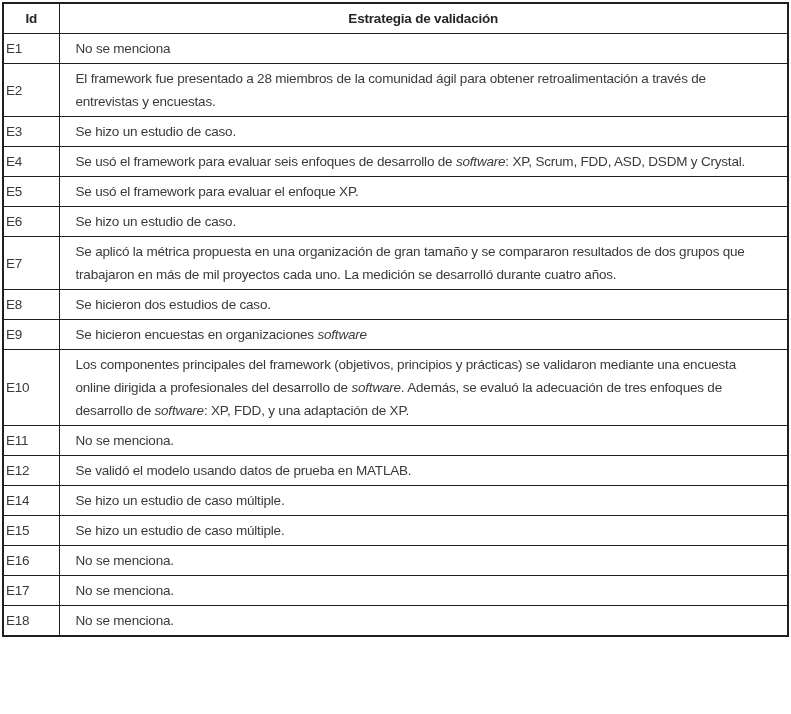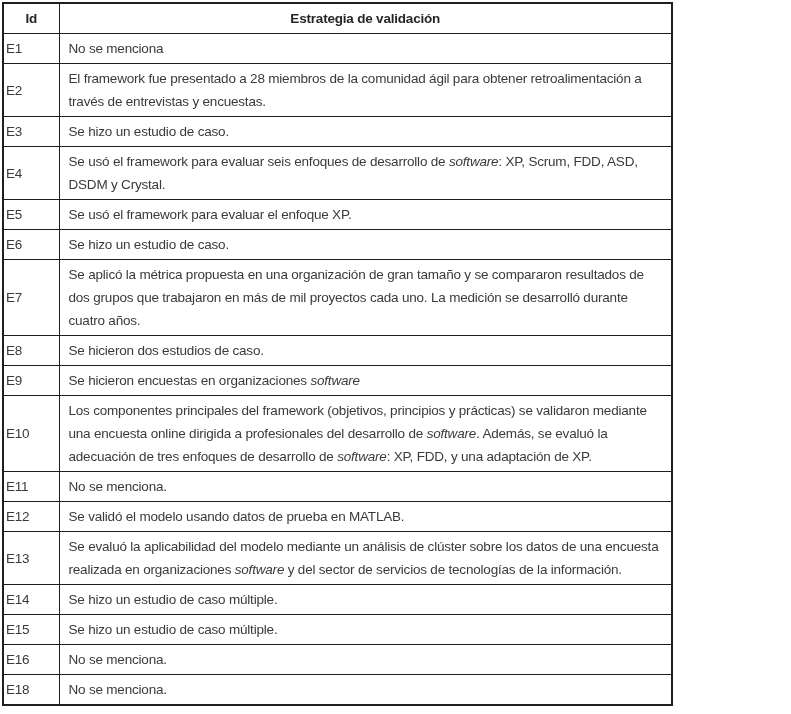--- a/index.html
+++ b/index.html
@@ -9,34 +9,34 @@
     --bg-color:#ffffff;
   }
   *{box-sizing:border-box;}
   html,body{margin:0;padding:0;background:var(--bg-color);}
   body{
     width:791px;height:714px;
     font-family:"Liberation Sans","DejaVu Sans",sans-serif;
     color:var(--text-color);
   }
   table.validation-table{
-    width:671px;
+    width:787px;
     margin:2px;
     border-collapse:collapse;
     table-layout:fixed;
     border:2px solid var(--border-color);
   }
   .validation-table th,
   .validation-table td{
     border:1px solid var(--border-color);
     font-size:13.5px;
     line-height:23px;
     letter-spacing:-0.2px;
     vertical-align:middle;
-    padding:3px 9px;
+    padding:3px 16px;
   }
   .validation-table th{
     color:var(--header-text-color);
     font-weight:bold;
     text-align:center;
     padding:3px 4px;
   }
   .validation-table col.col-id{width:56px;}
   .validation-table td.id-cell{
     padding:3px 2px;
@@ -101,33 +101,33 @@
       </tr>
       <tr>
         <td class="id-cell">E11</td>
         <td class="strategy-cell">No se menciona.</td>
       </tr>
       <tr>
         <td class="id-cell">E12</td>
         <td class="strategy-cell">Se validó el modelo usando datos de prueba en MATLAB.</td>
       </tr>
       <tr>
-        <td class="id-cell">E13</td>
-        <td class="strategy-cell">Se evaluó la aplicabilidad del modelo mediante un análisis de clúster sobre los datos de una encuesta realizada en organizaciones <i>software</i> y del sector de servicios de tecnologías de la información.</td>
-      </tr>
-      <tr>
         <td class="id-cell">E14</td>
         <td class="strategy-cell">Se hizo un estudio de caso múltiple.</td>
       </tr>
       <tr>
         <td class="id-cell">E15</td>
         <td class="strategy-cell">Se hizo un estudio de caso múltiple.</td>
       </tr>
       <tr>
         <td class="id-cell">E16</td>
         <td class="strategy-cell">No se menciona.</td>
       </tr>
       <tr>
+        <td class="id-cell">E17</td>
+        <td class="strategy-cell">No se menciona.</td>
+      </tr>
+      <tr>
         <td class="id-cell">E18</td>
         <td class="strategy-cell">No se menciona.</td>
       </tr>
     </tbody>
 </table>
 
 </body></html>

